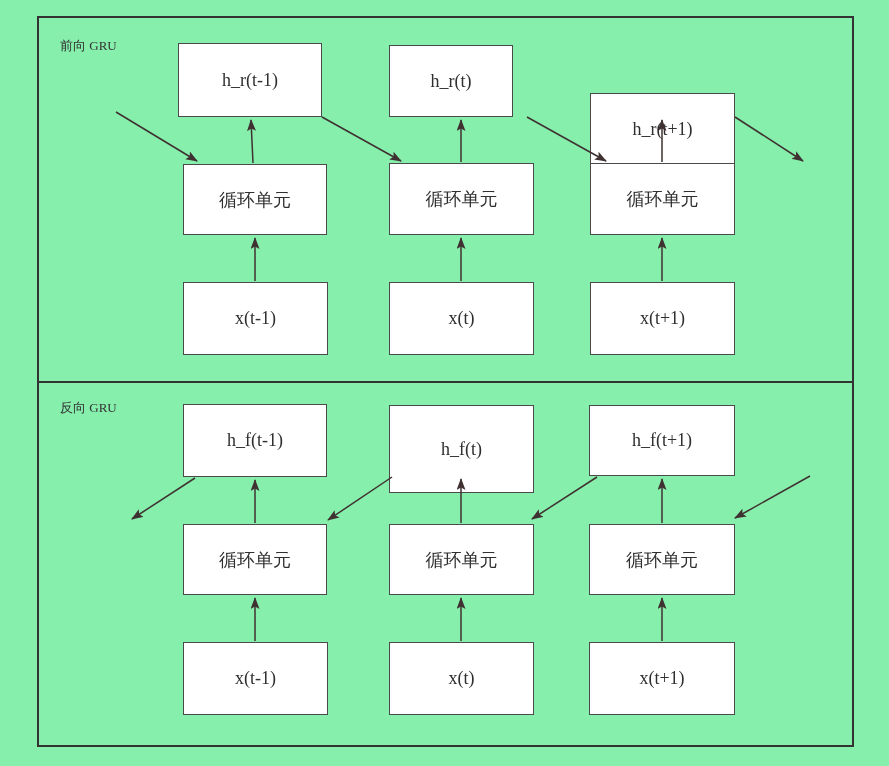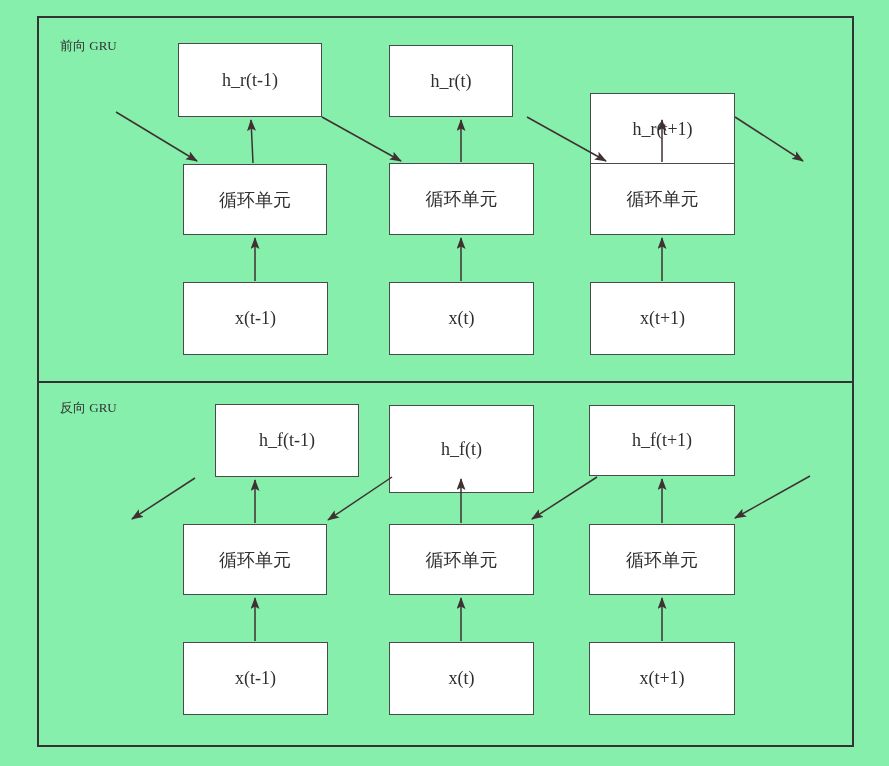--- a/index.html
+++ b/index.html
@@ -55,21 +55,21 @@
   <div class="node" style="left:183px;top:282px;width:145px;height:73px;">x(t-1)</div>
 
   <div class="node" style="left:389px;top:45px;width:124px;height:72px;">h_r(t)</div>
   <div class="node" style="left:389px;top:163px;width:145px;height:72px;">循环单元</div>
   <div class="node" style="left:389px;top:282px;width:145px;height:73px;">x(t)</div>
 
   <div class="node" style="left:590px;top:45px;width:145px;height:72px;margin-top:48px;">h_r(t+1)</div>
   <div class="node" style="left:590px;top:163px;width:145px;height:72px;">循环单元</div>
   <div class="node" style="left:590px;top:282px;width:145px;height:73px;">x(t+1)</div>
 
-  <div class="node" style="left:183px;top:404px;width:144px;height:73px;margin-left:32px;">h_f(t-1)</div>
+  <div class="node" style="left:183px;top:404px;width:144px;height:73px;">h_f(t-1)</div>
   <div class="node" style="left:183px;top:524px;width:144px;height:71px;">循环单元</div>
   <div class="node" style="left:183px;top:642px;width:145px;height:73px;">x(t-1)</div>
 
   <div class="node" style="left:389px;top:405px;width:145px;height:88px;">h_f(t)</div>
   <div class="node" style="left:389px;top:524px;width:145px;height:71px;">循环单元</div>
   <div class="node" style="left:389px;top:642px;width:145px;height:73px;">x(t)</div>
 
   <div class="node" style="left:589px;top:405px;width:146px;height:71px;">h_f(t+1)</div>
   <div class="node" style="left:589px;top:524px;width:146px;height:71px;">循环单元</div>
   <div class="node" style="left:589px;top:642px;width:146px;height:73px;">x(t+1)</div>

